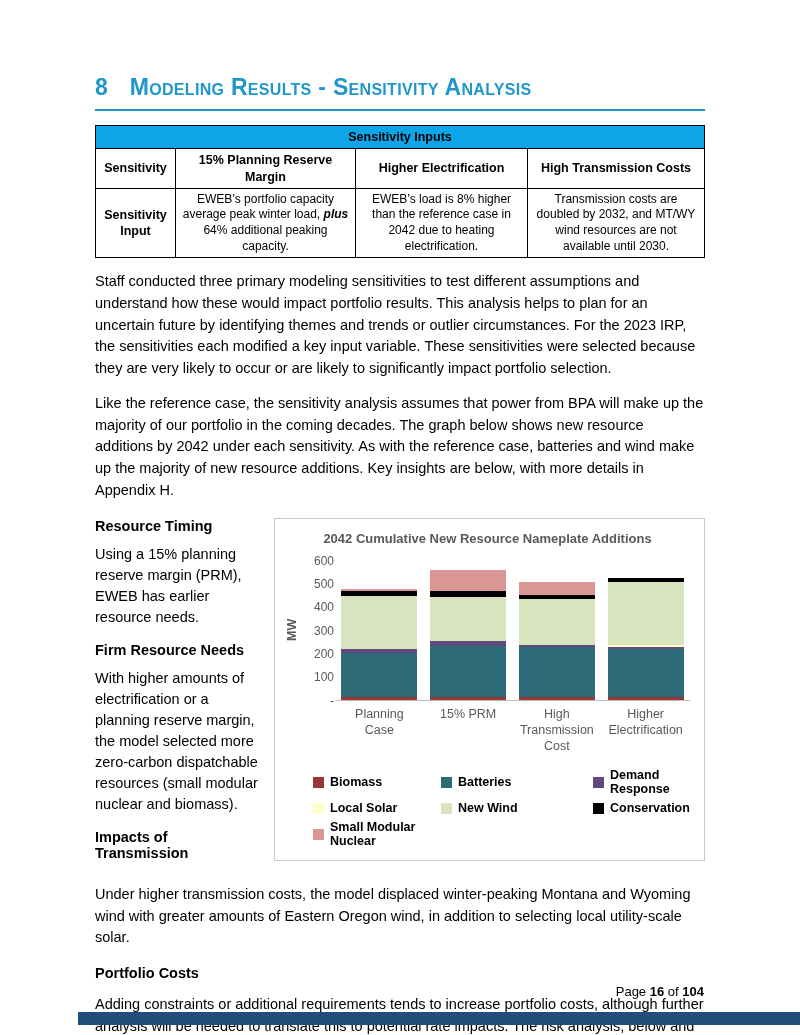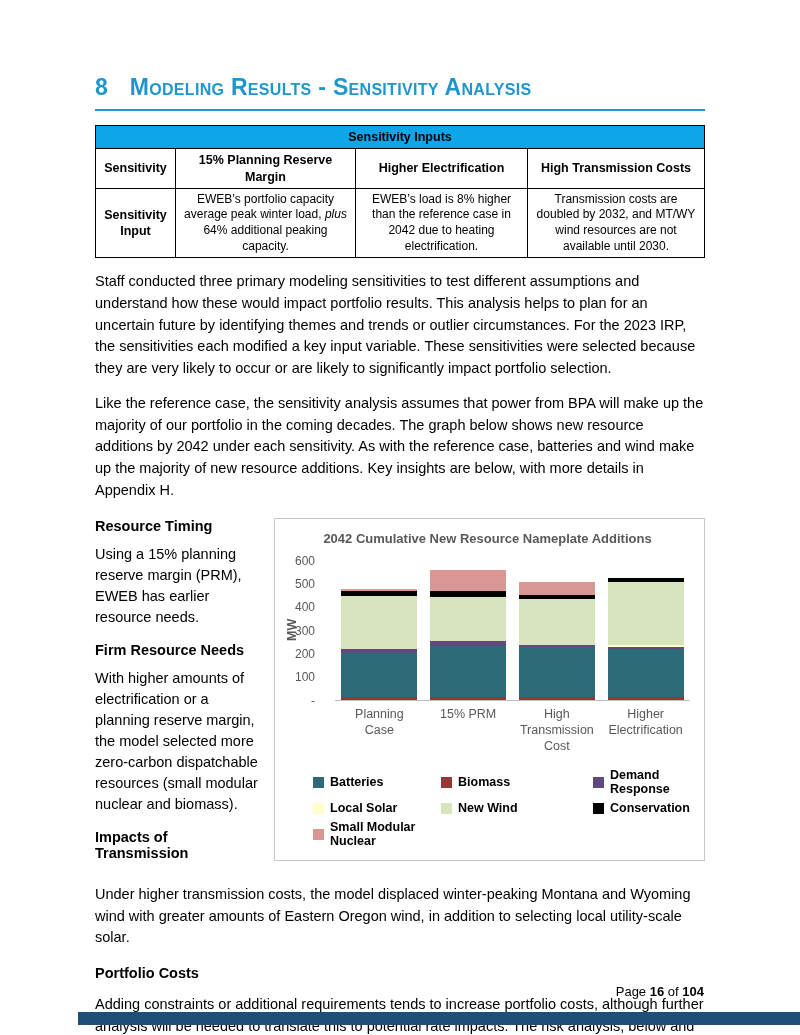--- a/index.html
+++ b/index.html
@@ -24,21 +24,21 @@
     width:100%; border-collapse:collapse; table-layout:fixed;
     font-size:12px; margin:4px 0 6px 0;
   }
   table.sens-table td {
     border:1px solid #000; padding:3px 5px;
     text-align:center; vertical-align:middle; line-height:1.3;
   }
   .t-title { background:#0ea5e9; font-weight:bold; font-size:12.5px; }
   .t-head td { font-weight:bold; font-size:12.5px; }
   .t-rowlabel { font-weight:bold; font-size:12.5px; }
-  .em-bi { font-weight:normal; font-style:italic; }
+  .em-bi { font-weight:bold; font-style:italic; }
 
   p.body-p { font-size:14.5px; line-height:1.5; margin:13px 0; }
   .body-h { font-weight:bold; font-size:14.5px; margin:16px 0 0 0; }
 
   .two-col { display:flex; gap:16px; margin:16px 0 4px 0; }
   .left-col { width:163px; flex-shrink:0; }
   .side-h { font-weight:bold; font-size:14.5px; margin:0 0 10px 0; }
   .side-h + .side-p { margin-top:0; }
   .side-p { font-size:14.5px; line-height:1.45; margin:0 0 14px 0; }
 
@@ -48,21 +48,21 @@
   }
   .chart-title { text-align:center; color:#595959; font-weight:bold; font-size:13px; margin-bottom:14px; }
   .chart-row { display:flex; }
   .y-axis-title {
     writing-mode:vertical-rl; transform:rotate(180deg);
     text-align:center; color:#595959; font-weight:bold; font-size:12.5px;
     height:140px; width:16px;
   }
   .y-ticks { position:relative; width:34px; height:140px; }
   .y-tick {
-    position:absolute; right:20px; width:28px; text-align:right;
+    position:absolute; right:1px; width:28px; text-align:right;
     font-size:12px; color:#595959; line-height:1;
   }
   .plot-wrap { flex:1; }
   .plot {
     height:140px; display:flex; border-bottom:1px solid #bfbfbf;
   }
   .bar-cell { flex:1; display:flex; justify-content:center; align-items:flex-end; height:100%; }
   .chart-bar { width:76px; display:flex; flex-direction:column-reverse; }
   .chart-seg { width:100%; }
   .x-labels { display:flex; margin-top:5px; }
@@ -201,26 +201,26 @@
                 <div class="x-label">High
 Transmission
 Cost</div>
                 <div class="x-label">Higher
 Electrification</div>
               </div>
           </div>
         </div>
         <div class="legend">
             <div class="legend-item">
+              <span class="legend-swatch" style="background: rgb(149, 55, 53);"></span>
+              <span>Biomass</span>
+            </div>
+            <div class="legend-item">
               <span class="legend-swatch" style="background: rgb(46, 107, 121);"></span>
               <span>Batteries</span>
-            </div>
-            <div class="legend-item">
-              <span class="legend-swatch" style="background: rgb(149, 55, 53);"></span>
-              <span>Biomass</span>
             </div>
             <div class="legend-item">
               <span class="legend-swatch" style="background: rgb(96, 74, 123);"></span>
               <span>Demand Response</span>
             </div>
             <div class="legend-item">
               <span class="legend-swatch" style="background: rgb(255, 255, 204);"></span>
               <span>Local Solar</span>
             </div>
             <div class="legend-item">

